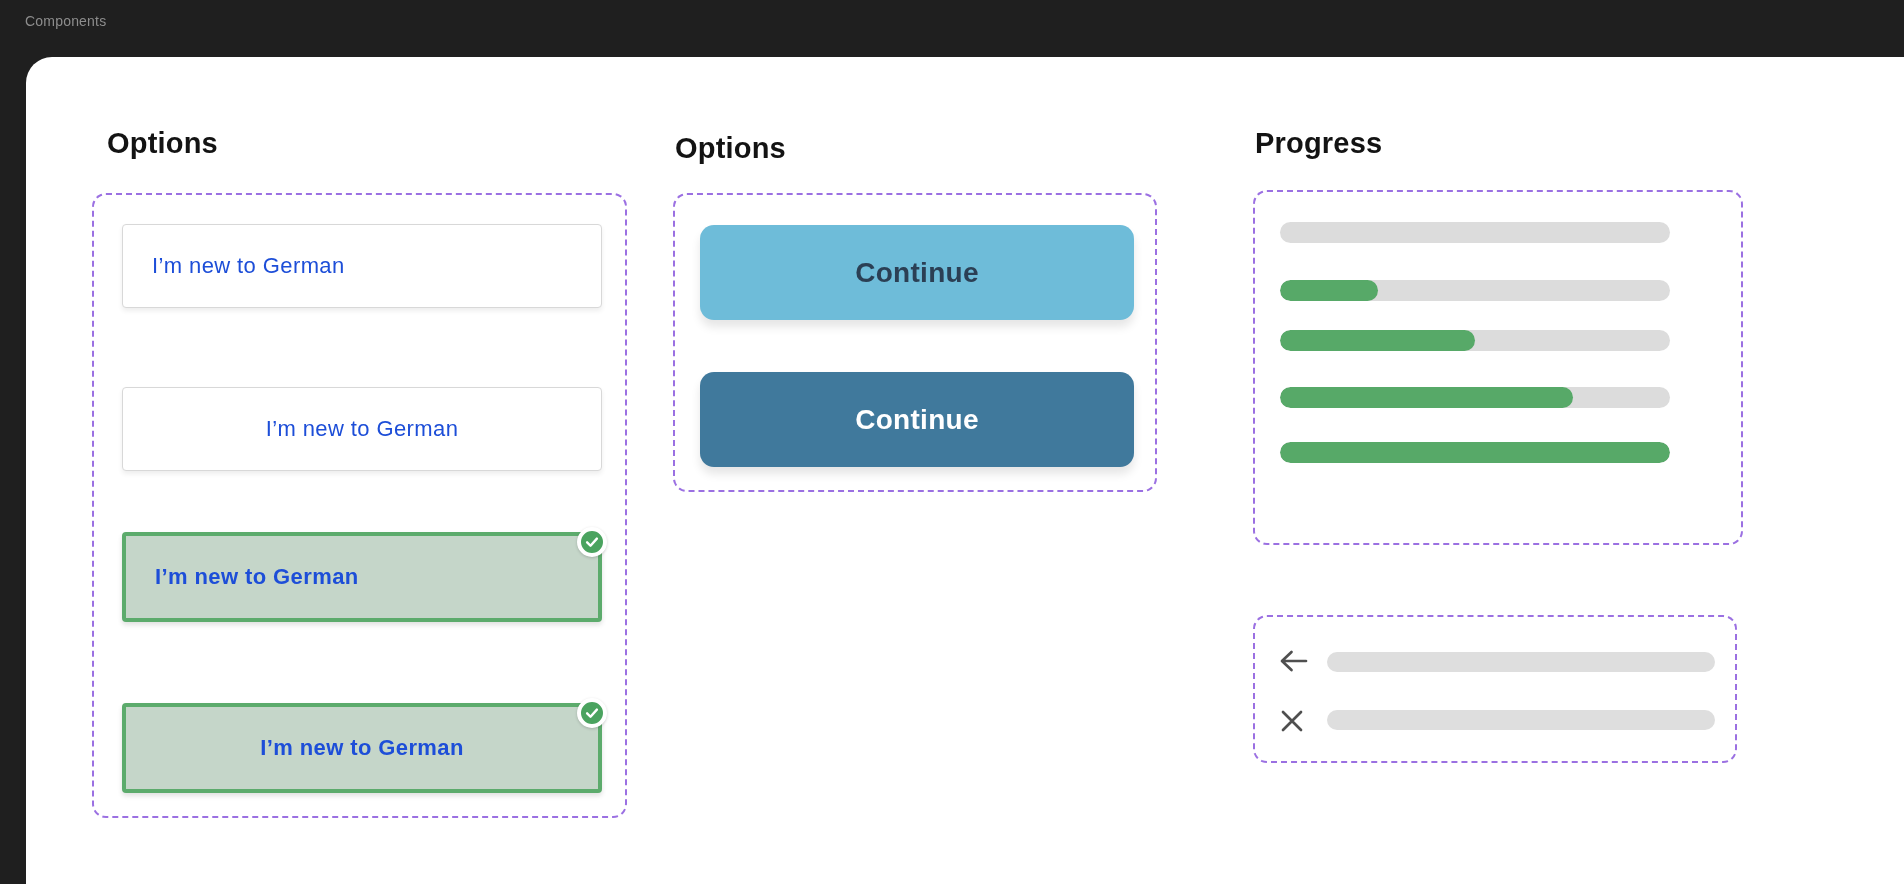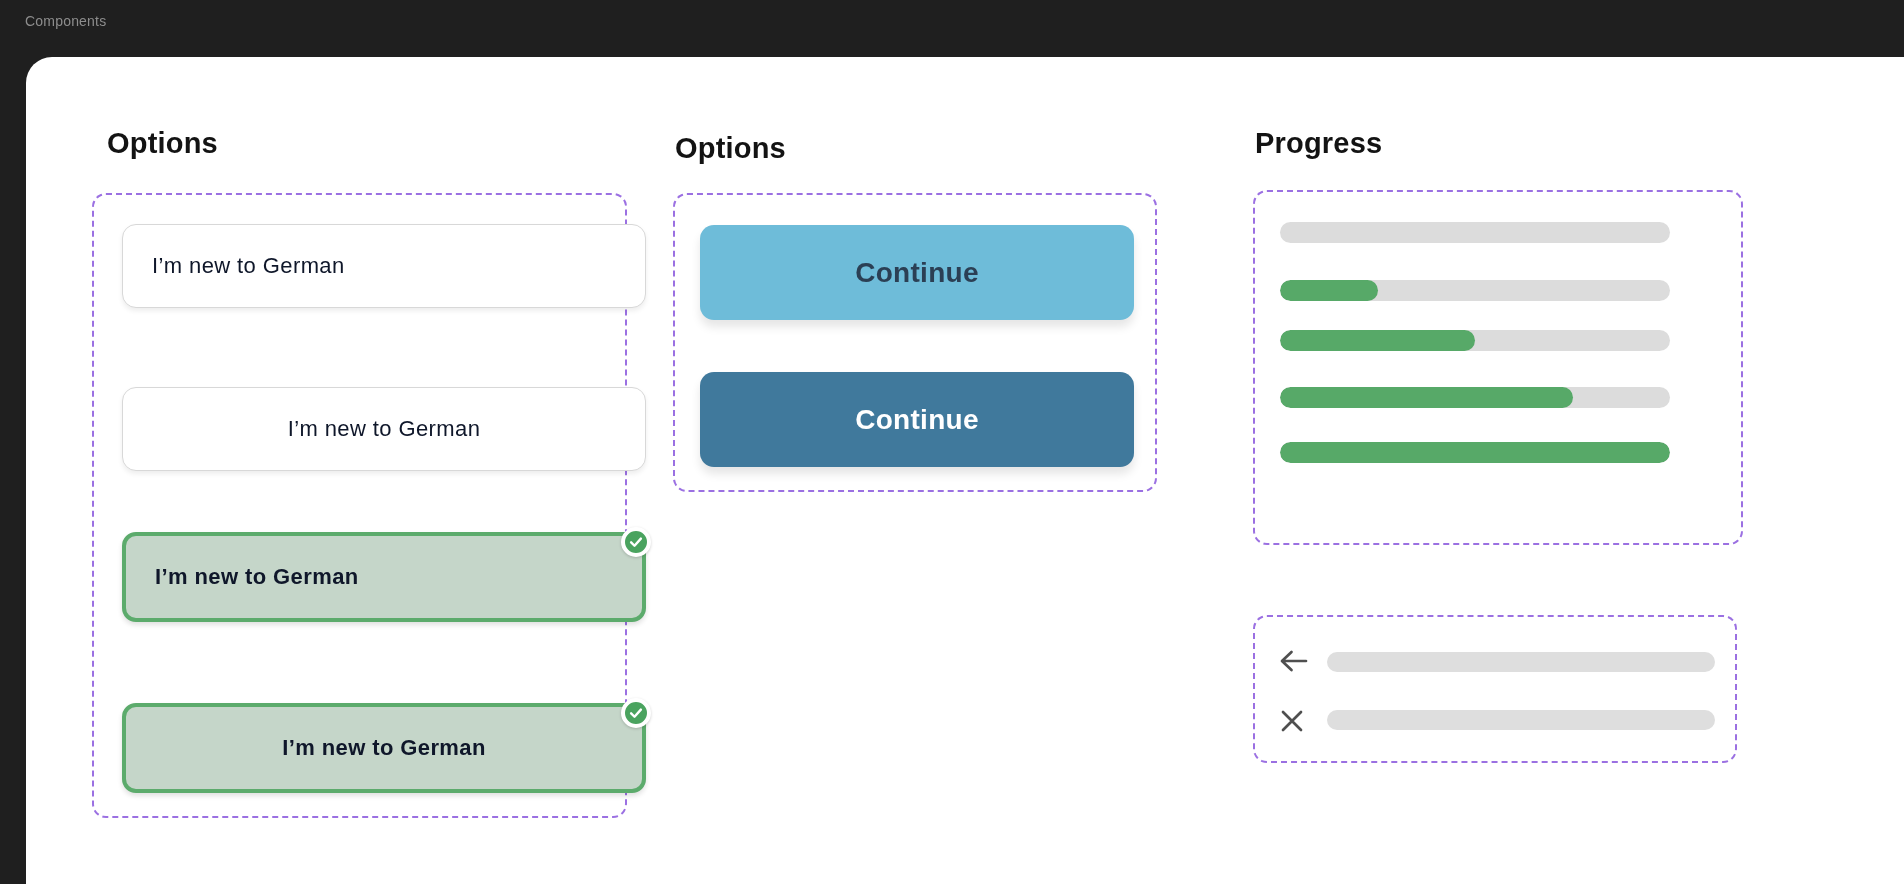--- a/index.html
+++ b/index.html
@@ -24,23 +24,23 @@
     position: absolute; font-size: 29px; font-weight: 700; color: #131313;
     letter-spacing: 0.2px;
   }
 
   .dashed-frame {
     position: absolute; border: 2px dashed #9b70e2; border-radius: 14px;
   }
 
   
   .option-card {
-    position: absolute; left: 28px; width: 524px;
+    position: absolute; left: 28px; width: 480px;
     display: flex; align-items: center;
-    border-radius: 14px; font-size: 22px; color: #0f172a; letter-spacing: 0.4px;
+    border-radius: 4px; font-size: 22px; color: #1d4ed8; letter-spacing: 0.4px;
     cursor: pointer;
   }
   .option-card.default {
     background: #ffffff; border: 1.5px solid #d8d8d8; height: 84px;
     box-shadow: 0 3px 5px rgba(0,0,0,0.07);
   }
   .option-card.selected {
     background: #c5d6c9; border: 4.5px solid #5cab6c; height: 90px;
     font-weight: 700; box-shadow: 0 3px 5px rgba(0,0,0,0.12);
   }

